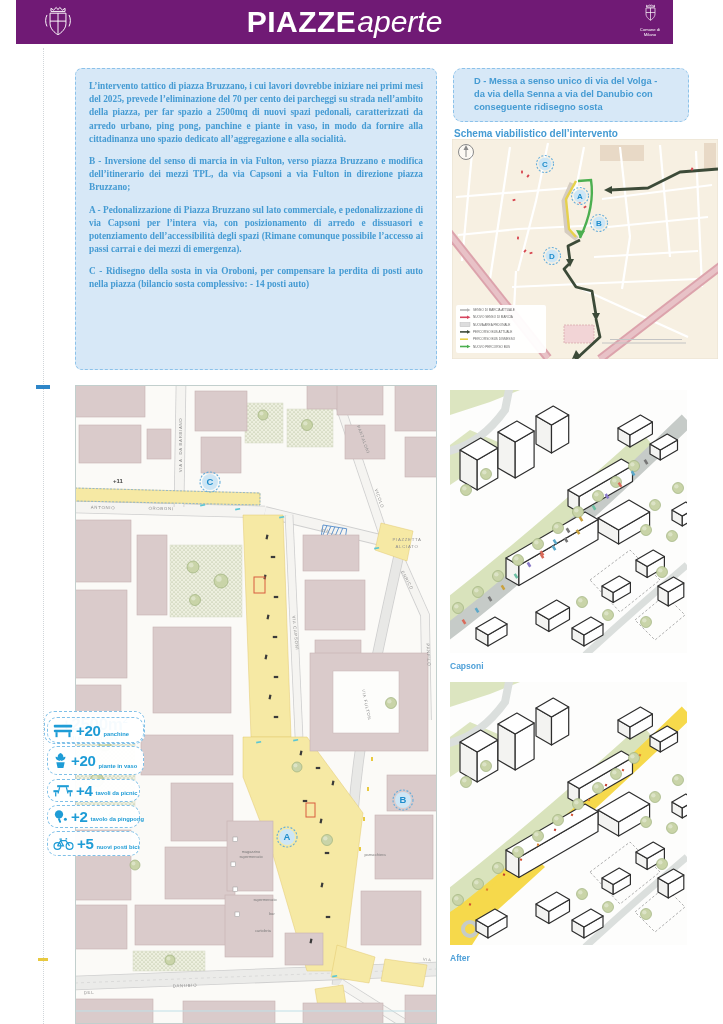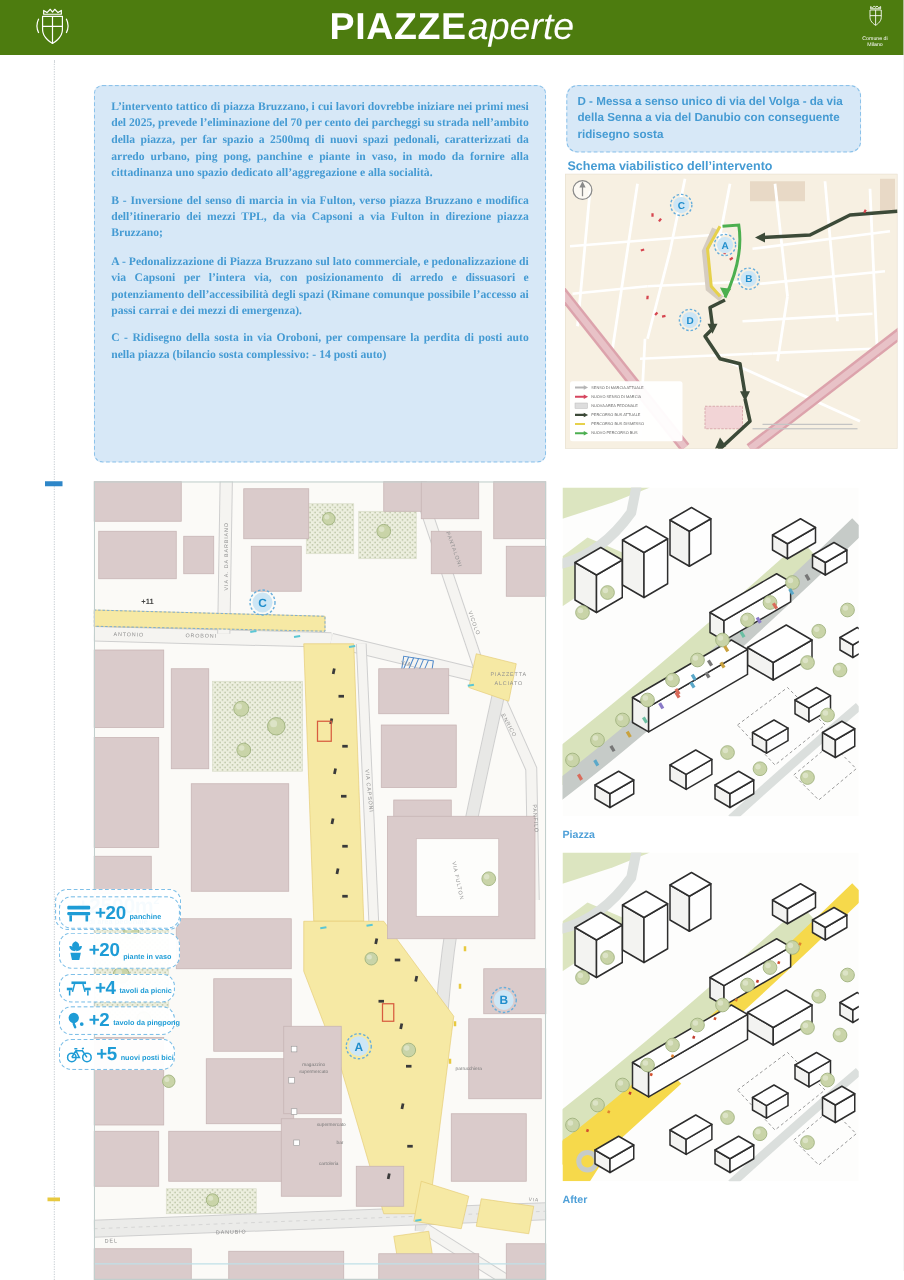--- a/index.html
+++ b/index.html
@@ -1,37 +1,37 @@
 <!DOCTYPE html>
 <html><head>
 <meta charset="utf-8">
 <style>
   html,body{margin:0;padding:0;background:#e8e8e8;}
   .page{position:relative;width:723px;height:1024px;background:#ffffff;overflow:hidden;
         font-family:"Liberation Sans",sans-serif;margin:0 auto;}
   
-  .topbar{position:absolute;left:0;top:0;width:723px;height:44px;background:#4d7c0f;
+  .topbar{position:absolute;left:16px;top:0;width:657px;height:44px;background:#701a75;
           display:flex;align-items:center;justify-content:center;}
   .title{color:#fff;font-size:30px;line-height:1;}
   .title .tb{font-weight:bold;letter-spacing:0.5px;}
   .title .ti{font-style:italic;font-weight:normal;margin-left:1px;}
   .crest-left{position:absolute;left:27px;top:5px;}
   .crest-right{position:absolute;right:6px;top:3px;width:34px;text-align:center;color:#fff;}
   .crest-right .cap{font-size:4.2px;line-height:1.15;margin-top:1px;}
   
   .foldline{position:absolute;left:43px;top:48px;height:976px;border-left:1px dotted #C6CDD2;opacity:.8;}
   .tick-blue{position:absolute;left:36px;top:385px;width:14px;height:4px;background:#2E86C8;}
   .tick-yellow{position:absolute;left:38px;top:958px;width:10px;height:3px;background:#E8C93F;}
   
   .bluebox{position:absolute;background:#D7E8F7;border:1.5px dashed #8CC2EA;border-radius:7px;
            color:#459BD3;font-weight:bold;font-size:9.3px;line-height:1.42;text-align:justify;
            box-sizing:border-box;}
   .intro{left:75px;top:68px;width:362px;height:302px;padding:11px 13px;overflow:hidden;}
   .intro p{margin:0 0 9px 0;font-family:Liberation Serif, serif;}
-  .dbox{left:453px;top:68px;width:236px;padding:6px 8px;border-radius:9px;text-align:left;}
+  .dbox{left:453px;top:68px;width:236px;padding:6px 20px;border-radius:9px;text-align:left;}
   .schema-cap{position:absolute;left:454px;top:128px;font-size:10px;font-weight:bold;color:#459BD3;}
   #schema{position:absolute;left:452px;top:139px;}
   #mainmap{position:absolute;left:75px;top:385px;}
   
   .stat{position:absolute;background:rgba(255,255,255,.96);border:1.5px dashed #7FC0E8;border-radius:10px;
         display:flex;align-items:center;box-sizing:border-box;color:#1E9CD6;padding:1px 5px;z-index:5;}
   .stat .val{font-weight:bold;font-size:15px;letter-spacing:-0.3px;white-space:nowrap;}
   .stat .lbl{font-size:5.8px;font-weight:bold;align-self:flex-end;margin:0 0 4px 3px;white-space:nowrap;}
   .stat svg{flex:none;margin-right:3px;}
   .s1{left:44px;top:711px;width:101px;height:33px;flex-direction:column;justify-content:center;padding:0;}
@@ -539,21 +539,21 @@
         <rect x="142.7" y="115.068" width="2.6" height="5" fill="#6BBFA3" transform="rotate(-31 144 117.568)"></rect>
         <rect x="155.7" y="103.654" width="2.6" height="5" fill="#8A7BC8" transform="rotate(-31 157 106.154)"></rect>
         <rect x="168.7" y="92.24000000000001" width="2.6" height="5" fill="#D96B5B" transform="rotate(-31 170 94.74000000000001)"></rect>
         <rect x="181.7" y="80.826" width="2.6" height="5" fill="#5BA8C9" transform="rotate(-31 183 83.326)"></rect>
         <rect x="194.7" y="69.412" width="2.6" height="5" fill="#777777" transform="rotate(-31 196 71.912)"></rect>
         <rect x="90.7" y="163.5" width="2.6" height="5" fill="#D96B5B" transform="rotate(-31 92 166)"></rect>
         <rect x="102.7" y="155.5" width="2.6" height="5" fill="#5BA8C9" transform="rotate(-31 104 158)"></rect>
         <rect x="114.7" y="147.5" width="2.6" height="5" fill="#777777" transform="rotate(-31 116 150)"></rect>
         <rect x="126.7" y="139.5" width="2.6" height="5" fill="#C9A23F" transform="rotate(-31 128 142)"></rect>
       </svg>
-    <figcaption class="figcap">Piazza</figcaption>
+    <figcaption class="figcap">Capsoni</figcaption>
   </figure>
 
   <figure class="fig fig-after" style="margin:0">
     <svg id="axon-after" width="237" height="263" viewBox="0 0 237 263">
         <rect x="0" y="0" width="237" height="263" fill="#FDFDFC"></rect>
         <polygon points="0.0,25.0 40.0,12.0 70.0,0.0 0.0,0.0" fill="#DCE5C0"></polygon>
         <polygon points="0.0,95.0 30.0,75.0 55.0,55.0 20.0,40.0 0.0,55.0" fill="#DCE5C0"></polygon>
         <path d="M-8,228 Q80,160 200,52" stroke="#D9E3BC" stroke-width="26" fill="none"></path>
         <path d="M-5,62 Q30,55 55,20 L60,-5" stroke="#DBDFDD" stroke-width="8" fill="none"></path>
         <path d="M237,175 Q190,215 135,265" stroke="#DBDFDD" stroke-width="7" fill="none"></path>

